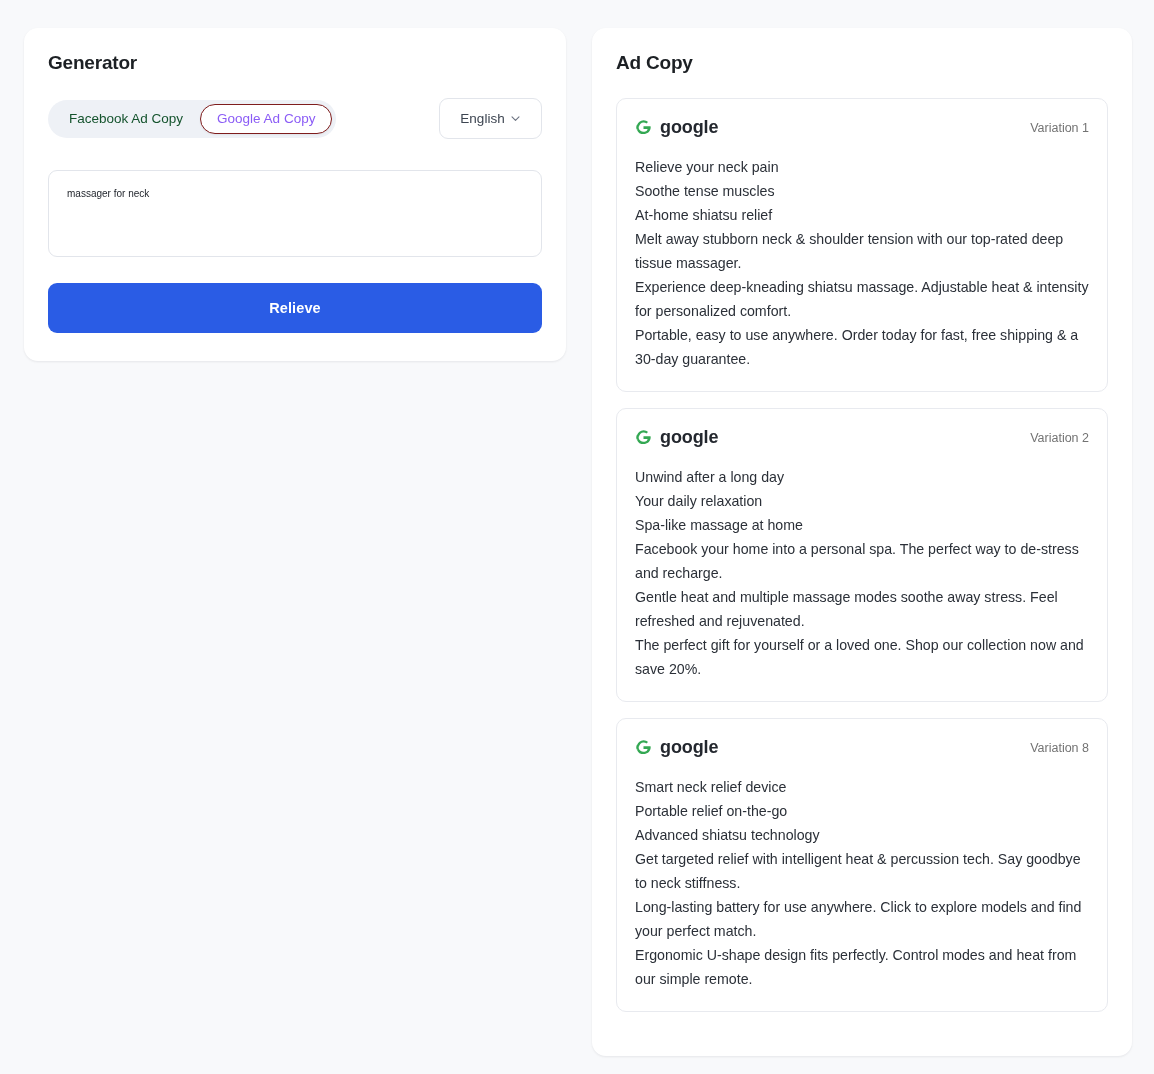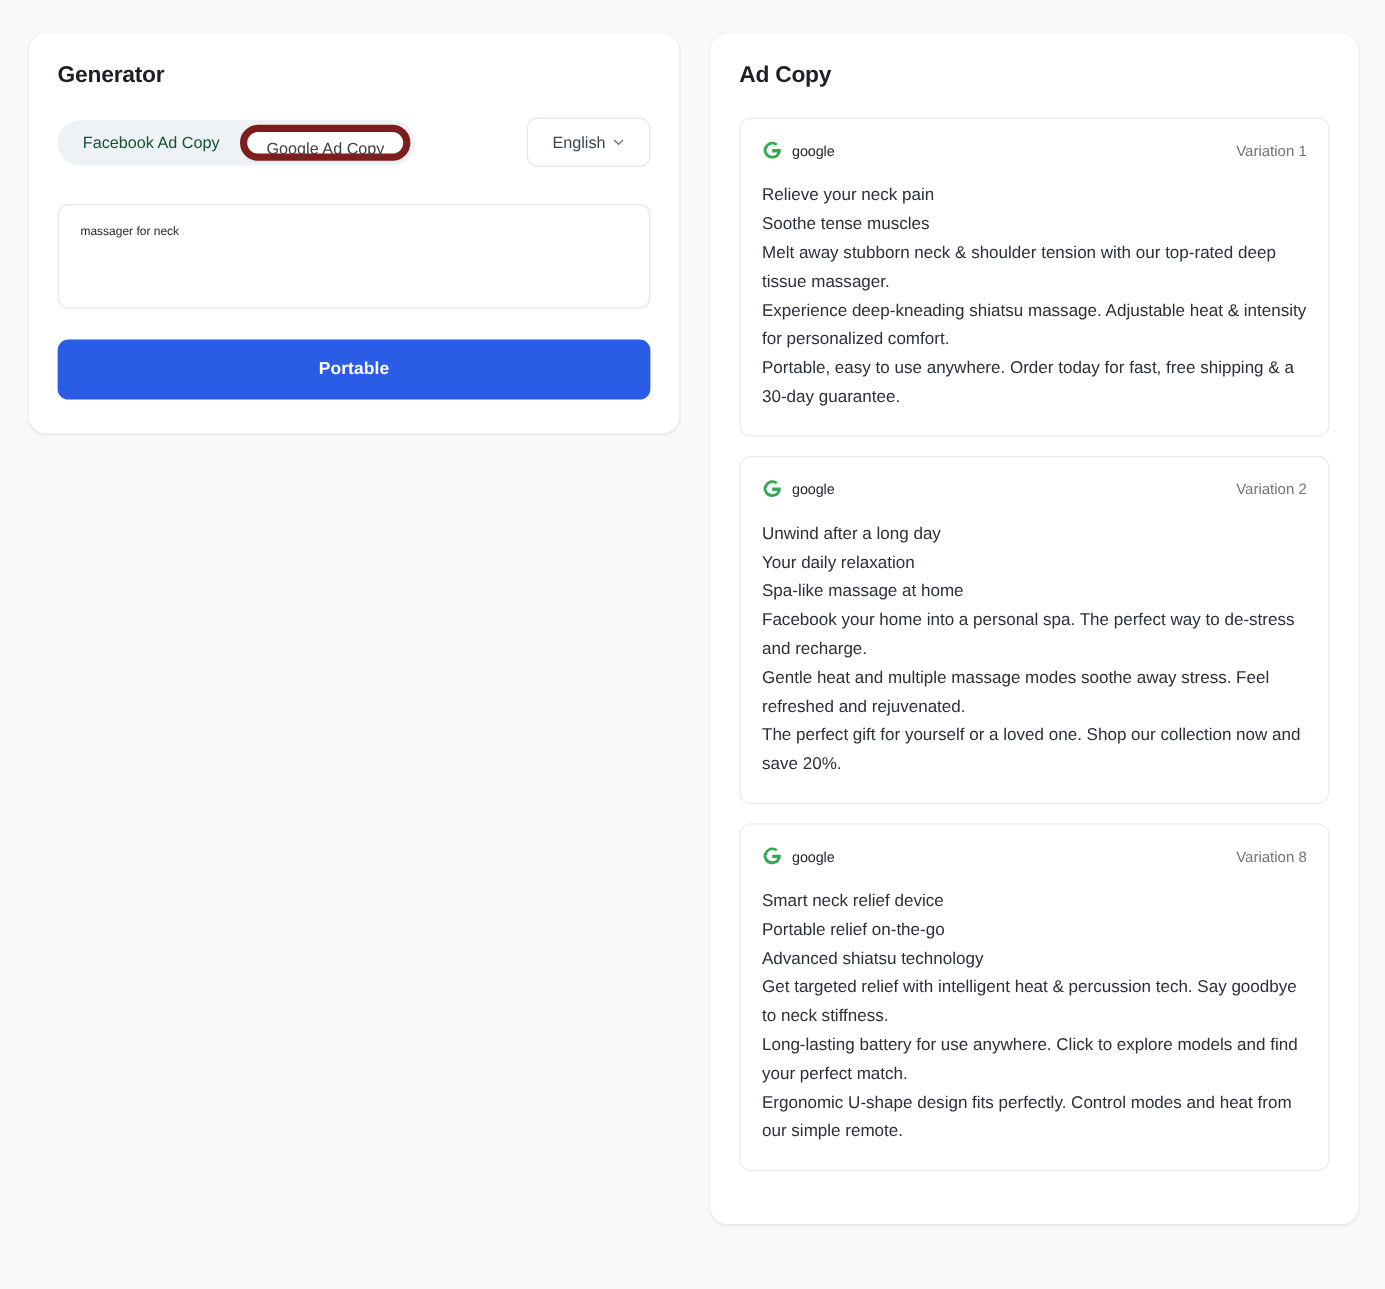--- a/index.html
+++ b/index.html
@@ -67,22 +67,22 @@
     font-size: 13.5px;
     color: #14532d;
     padding: 0 16px;
     height: 30px;
     line-height: 28px;
     cursor: pointer;
     white-space: nowrap;
   }
   .seg-btn.active {
     background: #ffffff;
-    border: 6px solid #7f1d1d;
-    color: #404040;
+    border: 1px solid #7f1d1d;
+    color: #8b5cf6;
     box-shadow: 0 1px 2px rgba(16,24,40,0.06);
   }
 
   
   .lang-select {
     display: inline-flex;
     align-items: center;
     justify-content: center;
     gap: 5px;
     min-width: 103px;
@@ -162,22 +162,22 @@
     justify-content: space-between;
     margin-bottom: 17px;
   }
   .brand {
     display: flex;
     align-items: center;
     gap: 8px;
   }
   .g-icon { width: 17px; height: 17px; display: block; flex: 0 0 auto; }
   .brand-name {
-    font-size: 12px;
-    font-weight: 400;
+    font-size: 18px;
+    font-weight: 700;
     color: #23272e;
     letter-spacing: -0.1px;
   }
   .variation-label {
     font-size: 12.5px;
     color: #737373;
   }
 
   .copy-lines {
     font-size: 14.2px;
@@ -208,21 +208,21 @@
           <svg viewBox="0 0 12 12" width="11" height="11" aria-hidden="true">
             <path d="M2.2 4.3 L6 8 L9.8 4.3" fill="none" stroke="#6b7280" stroke-width="1.2" stroke-linecap="round" stroke-linejoin="round"></path>
           </svg>
         </span>
       </div>
 
     </div>
 
     <textarea class="prompt-box" rows="3" placeholder="Describe your product" style="">massager for neck</textarea>
 
-    <button class="generate-btn">Portable</button>
+    <button class="generate-btn">Relieve</button>
 
   </section>
 
   <section class="adcopy-panel">
 
     <h1 class="panel-title">Ad Copy</h1>
 
     <div class="variations">
 
       <article class="variation-card">
@@ -236,20 +236,21 @@
                 <path fill="#34a853" d="M9 16c2.07 0 3.8-.68 5.07-1.86l-1.9-1.47c-.64.45-1.51.77-3.17.77-2.4 0-4.4-1.58-5.12-3.76L2.2 11.6C3.1 14.6 5.8 16 9 16z"></path>
               </svg>
             </span>
             <span class="brand-name">google</span>
           </div>
           <span class="variation-label">Variation 1</span>
         </header>
         <div class="copy-lines">
           <p>Relieve your neck pain</p>
           <p>Soothe tense muscles</p>
+          <p>At-home shiatsu relief</p>
           <p>Melt away stubborn neck &amp; shoulder tension with our top-rated deep tissue massager.</p>
           <p>Experience deep-kneading shiatsu massage. Adjustable heat &amp; intensity for personalized comfort.</p>
           <p>Portable, easy to use anywhere. Order today for fast, free shipping &amp; a 30-day guarantee.</p>
         </div>
       </article>
 
       <article class="variation-card">
         <header class="variation-head">
           <div class="brand">
             <span class="g-icon">

